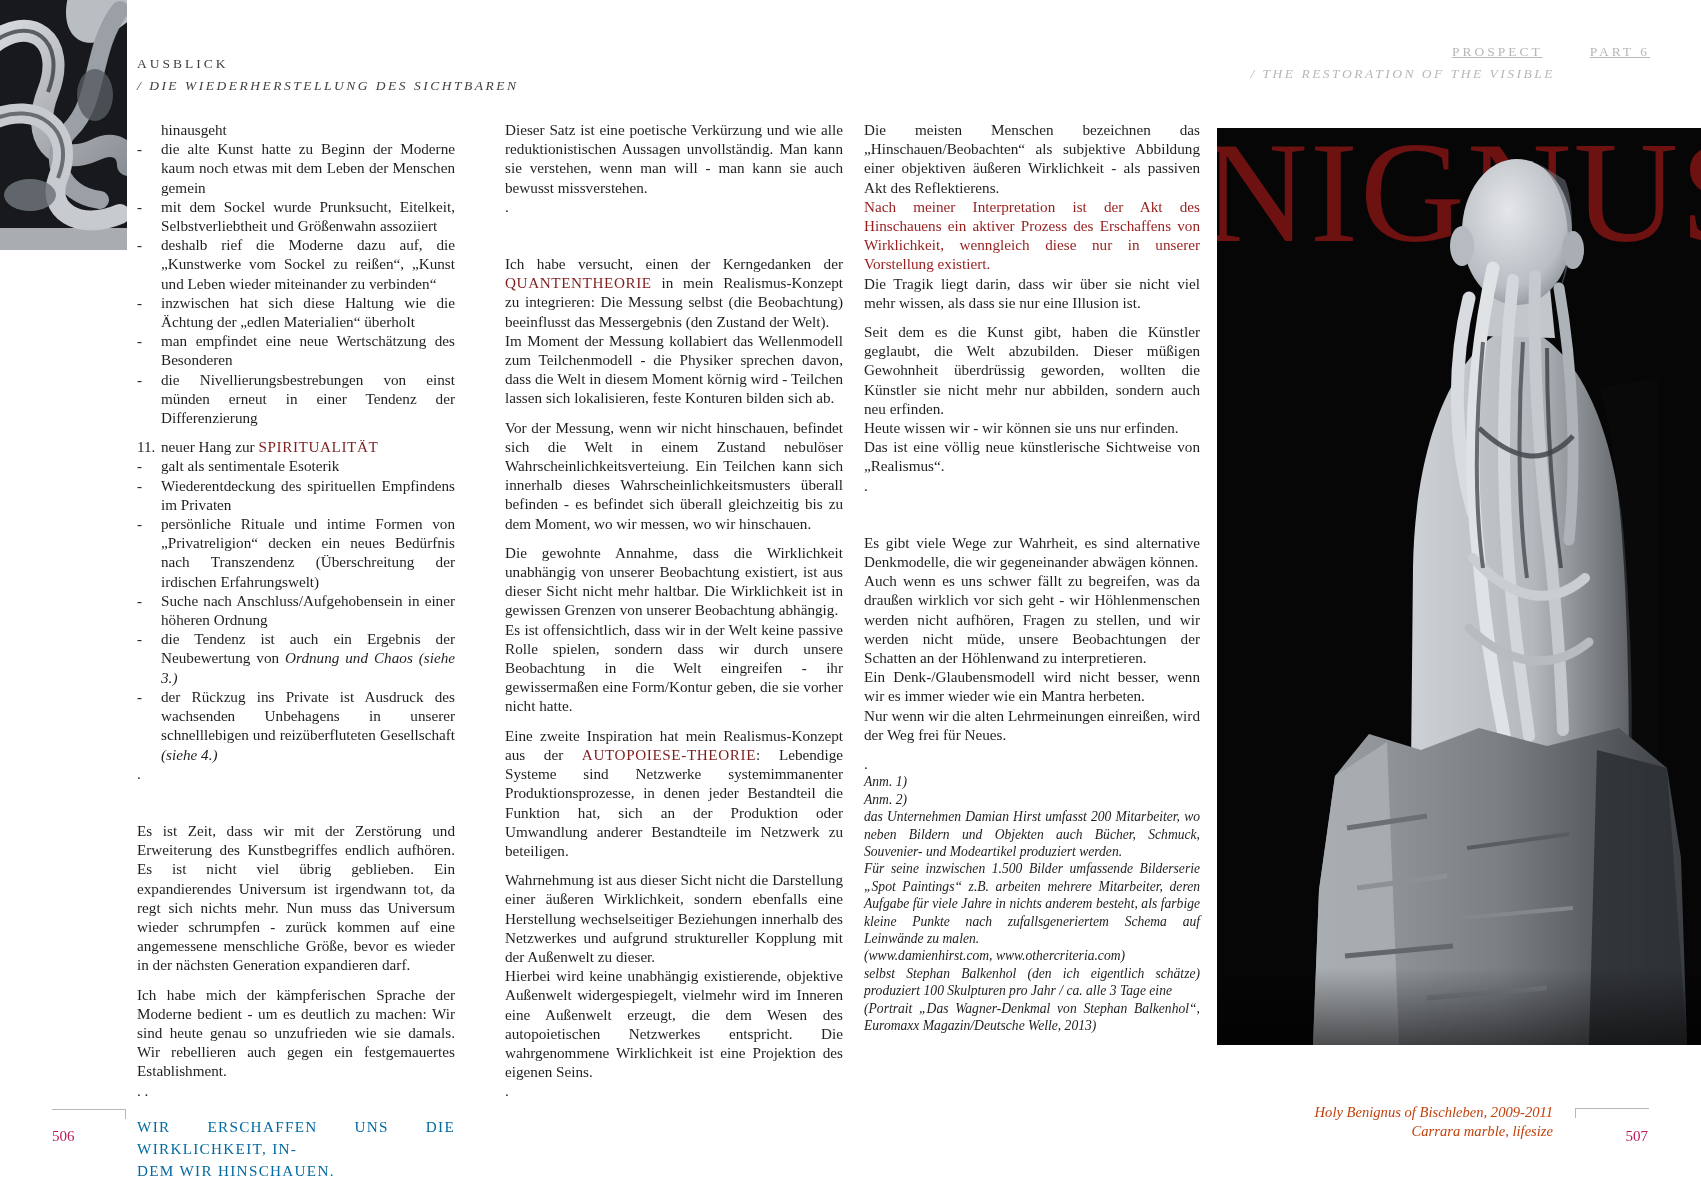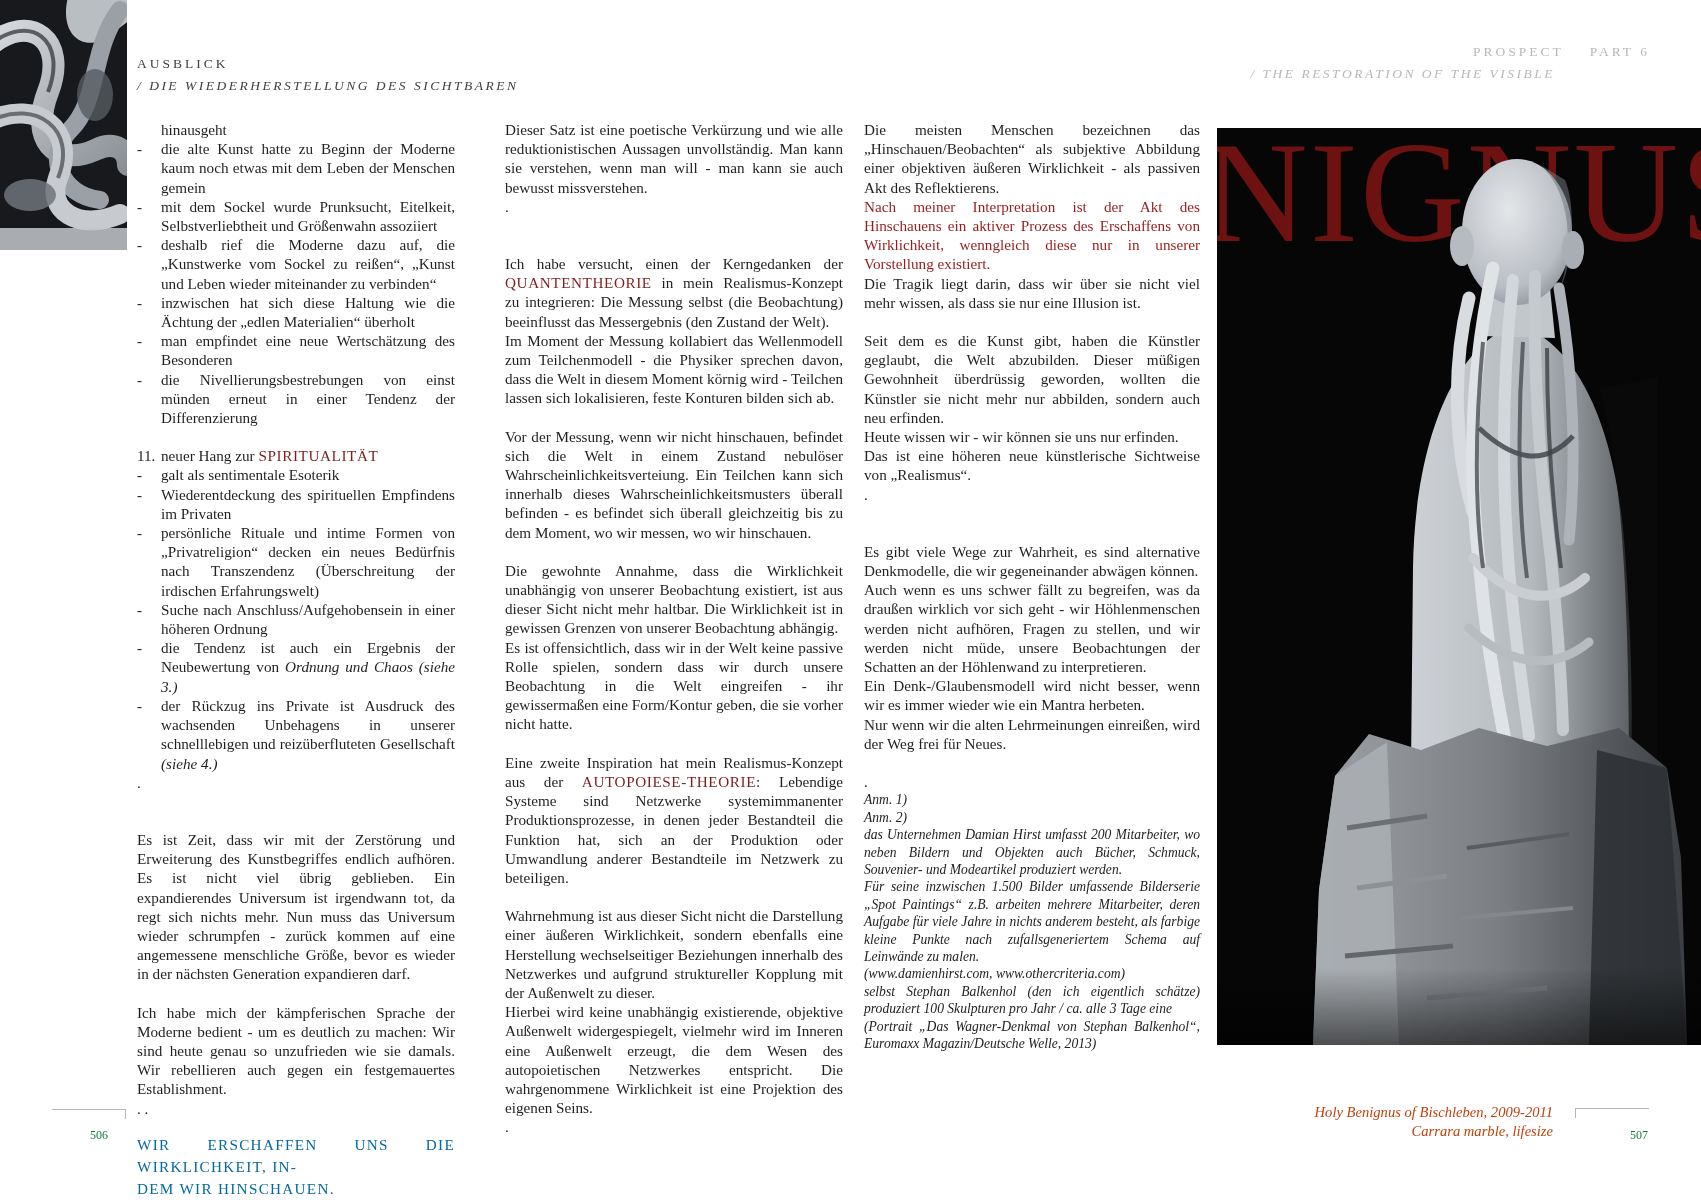--- a/index.html
+++ b/index.html
@@ -2,53 +2,53 @@
 <html><head>
 <meta charset="utf-8">
 <style>
   html,body{margin:0;padding:0;background:#e8e8e8;}
   .page{position:relative;width:1701px;height:1200px;background:#ffffff;overflow:hidden;
         font-family:"Liberation Serif","DejaVu Serif",serif;color:#1f1f1f;}
   
   .hdr-left{position:absolute;left:137px;top:56px;color:#404040;font-size:13.5px;}
   .hdr-left .l1{letter-spacing:3px;}
   .hdr-left .l2{margin-top:6px;font-style:italic;letter-spacing:2.5px;}
-  .hdr-right{position:absolute;top:44px;right:51px;display:flex;gap:26px;color:#b5b8bb;
-             font-size:13.5px;letter-spacing:3px;}
+  .hdr-right{position:absolute;top:44px;right:51px;display:flex;gap:47px;color:#b5b8bb;
+             font-size:13.5px;letter-spacing:3px;text-decoration:underline;}
   .hdr-right-sub{position:absolute;top:66px;right:146px;color:#b5b8bb;font-size:13.5px;
                  font-style:italic;letter-spacing:2.5px;}
   
   .thumb{position:absolute;left:0;top:0;width:127px;height:250px;overflow:hidden;background:#15171a;}
   .thumb svg{display:block;width:127px;height:250px;}
   
   .col{position:absolute;top:120px;font-size:15.2px;line-height:19.2px;}
   .col1{left:137px;width:318px;}
   .col2{left:505px;width:338px;}
   .col3{left:864px;width:336px;}
   .p{text-align:justify;margin:0;}
-  .gap{margin-top:19px;}
+  .gap{margin-top:10px;}
   .gap2{margin-top:38px;}
   .li{display:grid;grid-template-columns:24px 1fr;}
   .li .mark{}
   .li .txt{text-align:justify;}
   .lead{padding-left:24px;}
   .accent{color:#7f1d1d;letter-spacing:.6px;}
   .it{font-style:italic;}
   .red-stmt{color:#0369a1;letter-spacing:1.3px;line-height:22px;margin-top:16px;}
   .red-para{color:#971d1d;}
   .fn{font-size:13.6px;line-height:17.4px;font-style:italic;color:#222;text-align:justify;margin:0;}
   
   .photo{position:absolute;left:1217px;top:128px;width:484px;height:917px;background:#060607;overflow:hidden;}
   .photo .overlay-word{position:absolute;left:-14px;top:-8px;font-size:145px;line-height:1;
         font-family:"Liberation Serif",serif;color:#6d1111;white-space:nowrap;letter-spacing:2px;}
   .photo svg{position:absolute;left:0;top:0;width:484px;height:917px;}
   
   .caption{position:absolute;top:1103px;right:148px;text-align:right;color:#c2410c;
            font-size:14.6px;line-height:19px;font-style:italic;}
-  .folio{position:absolute;font-size:12px;color:#15803d;margin-left:38px;}
+  .folio{position:absolute;font-size:15px;color:#be185d;}
   .folio-left{left:52px;top:1128px;}
   .folio-right{right:53px;top:1128px;}
   .crop-left{position:absolute;left:52px;top:1109px;width:73px;height:9px;
              border-top:1px solid #b5b8ba;border-right:1px solid #b5b8ba;}
   .crop-right{position:absolute;left:1575px;top:1108px;width:73px;height:9px;
               border-top:1px solid #b5b8ba;border-left:1px solid #b5b8ba;}
 </style>
 </head>
 <body>
 
@@ -161,21 +161,21 @@
     <p class="p">Hierbei wird keine unabhängig existierende, objektive Außenwelt widergespiegelt, vielmehr wird im Inneren eine Außenwelt erzeugt, die dem Wesen des autopoietischen Netzwerkes entspricht. Die wahrgenommene Wirklichkeit ist eine Projektion des eigenen Seins.</p>
     <p class="p">.</p>
   </div>
 
   <div class="col col3">
     <p class="p">Die meisten Menschen bezeichnen das „Hinschauen/Beobachten“ als subjektive Abbildung einer objektiven äußeren Wirklichkeit - als passiven Akt des Reflektierens.</p>
     <p class="p red-para">Nach meiner Interpretation ist der Akt des Hinschauens ein aktiver Prozess des Erschaffens von Wirklichkeit, wenngleich diese nur in unserer Vorstellung existiert.</p>
     <p class="p">Die Tragik liegt darin, dass wir über sie nicht viel mehr wissen, als dass sie nur eine Illusion ist.</p>
     <p class="p gap">Seit dem es die Kunst gibt, haben die Künstler geglaubt, die Welt abzubilden. Dieser müßigen Gewohnheit überdrüssig geworden, wollten die Künstler sie nicht mehr nur abbilden, sondern auch neu erfinden.</p>
     <p class="p">Heute wissen wir - wir können sie uns nur erfinden.</p>
-    <p class="p">Das ist eine höheren neue künstlerische Sichtweise von „Realismus“.</p>
+    <p class="p">Das ist eine völlig neue künstlerische Sichtweise von „Realismus“.</p>
     <p class="p">.</p>
     <p class="p gap2">Es gibt viele Wege zur Wahrheit, es sind alternative Denkmodelle, die wir gegeneinander abwägen können.</p>
     <p class="p">Auch wenn es uns schwer fällt zu begreifen, was da draußen wirklich vor sich geht - wir Höhlenmenschen werden nicht aufhören, Fragen zu stellen, und wir werden nicht müde, unsere Beobachtungen der Schatten an der Höhlenwand zu interpretieren.</p>
     <p class="p">Ein Denk-/Glaubensmodell wird nicht besser, wenn wir es immer wieder wie ein Mantra herbeten.</p>
     <p class="p">Nur wenn wir die alten Lehrmeinungen einreißen, wird der Weg frei für Neues.</p>
     <p class="p gap">.</p>
     <p class="fn gap2">Anm. 1)</p>
     <p class="fn gap">Anm. 2)</p>
     <p class="fn">das Unternehmen Damian Hirst umfasst 200 Mitarbeiter, wo neben Bildern und Objekten auch Bücher, Schmuck, Souvenier- und Modeartikel produziert werden.</p>
     <p class="fn">Für seine inzwischen 1.500 Bilder umfassende Bilderserie „Spot Paintings“ z.B. arbeiten mehrere Mitarbeiter, deren Aufgabe für viele Jahre in nichts anderem besteht, als farbige kleine Punkte nach zufallsgeneriertem Schema auf Leinwände zu malen.</p>

